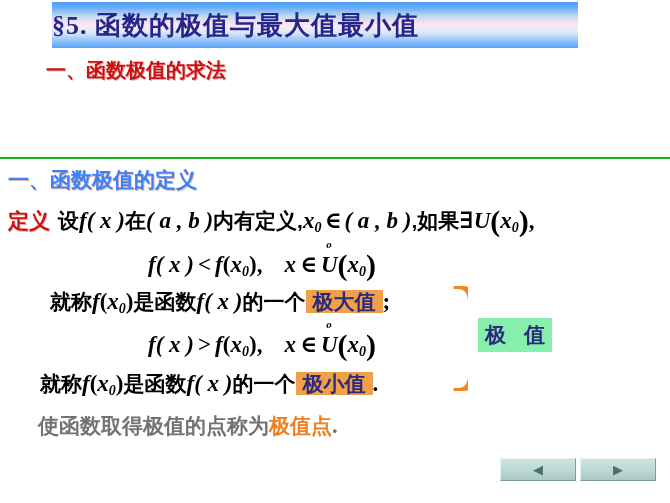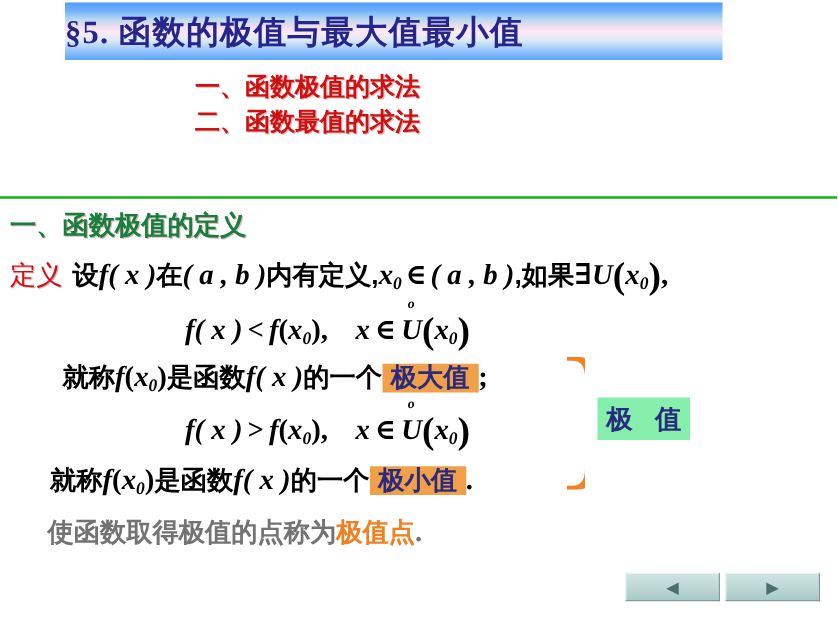--- a/index.html
+++ b/index.html
@@ -44,38 +44,37 @@
     left:46px; top:56px;
     width:400px;
   }
   .outline-item{
     font-size:20px;
     font-weight:bold;
     color:#d01010;
     line-height:1.42;
     white-space:nowrap;
     text-shadow:1px 1px 0 rgba(150,0,0,.30);
-    text-align:center;
   }
 
   
   .green-rule{
     position:absolute;
     left:0; top:157px;
     width:670px; height:2px;
     background:#12b412;
   }
 
   
   .section-heading{
     position:absolute;
     left:8px; top:166px;
     font-size:21px;
     font-weight:bold;
-    color:#15803d;
+    color:#3b82f6;
     white-space:nowrap;
     text-shadow:1px 1px 0 rgba(150,0,0,.30);
   }
 
   
   .mathbody{
     position:absolute;
     left:0; top:200px;
     width:670px;
   }
@@ -106,21 +105,21 @@
   .bigparen{
     font-family:"Liberation Serif","DejaVu Serif",serif;
     font-weight:bold;
     font-size:30px;
     font-style:normal;
     vertical-align:-3px;
   }
   .defn-label{
     color:#d01010;
     font-size:21px;
-    font-weight:normal;
+    font-weight:bold;
     font-family:"Liberation Sans","DejaVu Sans",sans-serif;
     text-shadow:1px 1px 0 rgba(150,0,0,.30);
     text-align:right;
   }
   
   .udel{
     position:relative;
     display:inline-block;
     font-family:"Liberation Serif","DejaVu Serif",serif;
     font-style:italic;
@@ -200,21 +199,20 @@
 </style>
 </head>
 <body>
 
 <div class="title-banner">
   <div class="title-text">§5.  函数的极值与最大值最小值</div>
 </div>
 
 <div class="outline">
   <div class="outline-item">一、函数极值的求法</div>
-  <div class="outline-item">二、函数最值的求法</div>
 </div>
 
 <div class="green-rule"></div>
 
 <div class="section-heading">一、函数极值的定义</div>
 
 <div class="mathbody">
 
   <div class="row" style="left:8px; top:4px;">
     <span class="defn-label">定义</span><span class="cn" style="margin-left:8px;">设</span><span class="mi">f</span><span class="mi">( x )</span><span class="cn">在</span><span class="mi">( a , b )</span><span class="cn">内有定义,</span><span class="mi">x</span><span class="sub">0</span><span class="mo" style="margin:0 3px;">∈</span><span class="mi">( a , b )</span><span class="cn">,如果</span><span class="mo">∃</span><span class="mi">U</span><span class="bigparen">(</span><span class="mi">x</span><span class="sub">0</span><span class="bigparen">)</span><span class="mo">,</span>

